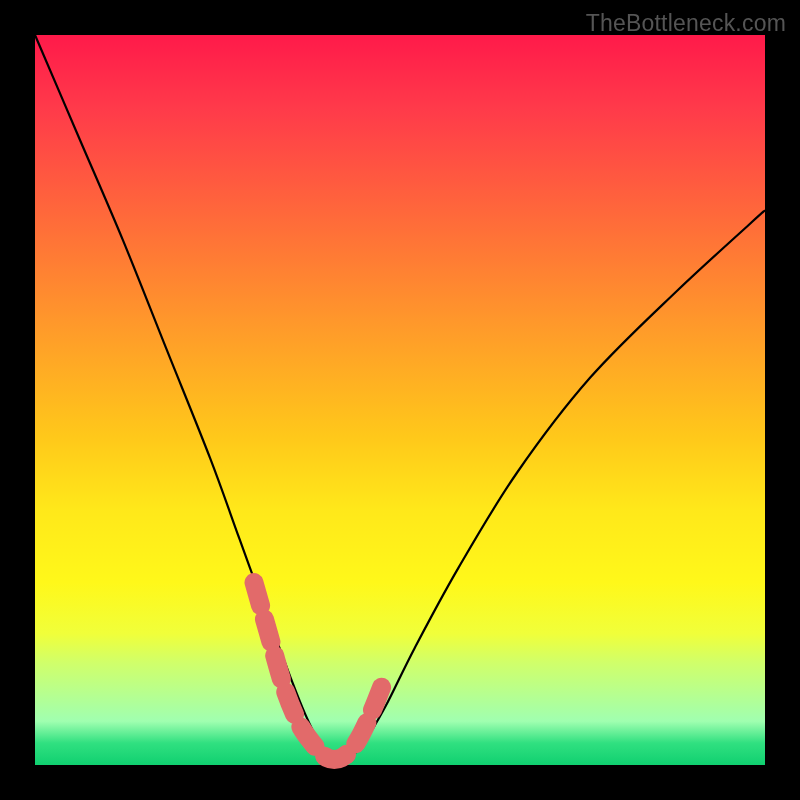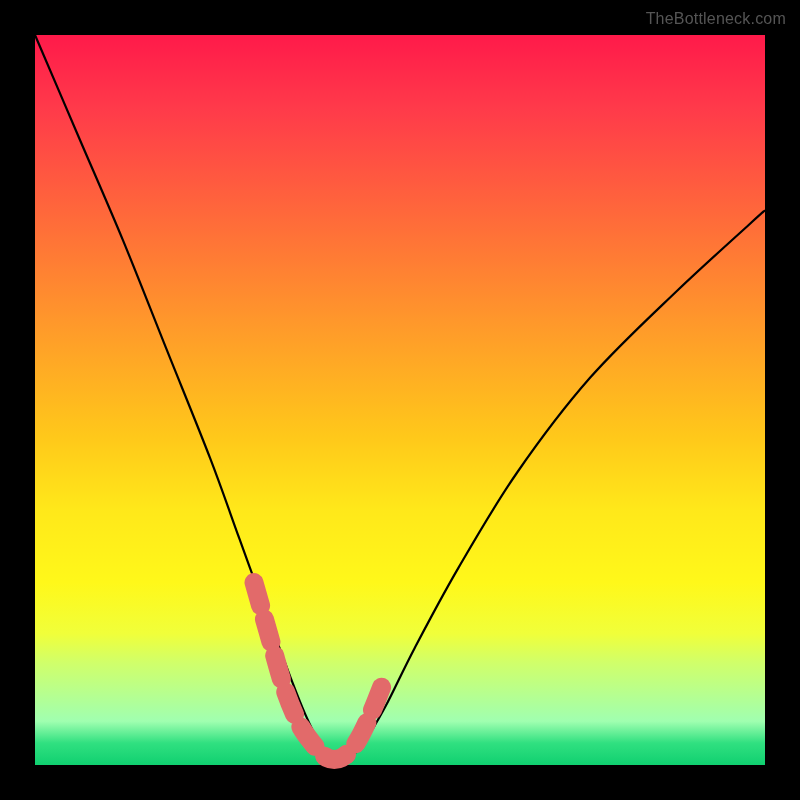--- a/index.html
+++ b/index.html
@@ -24,21 +24,21 @@
       #a0ffb0 94%,
       #30e080 97%,
       #10d070 100%
     );
   }
   .watermark {
     position: absolute;
     top: 10px;
     right: 14px;
     color: #555;
-    font-size: 16px;
+    font-size: 23px;
     font-weight: 500;
     letter-spacing: 0.2px;
   }
   svg.curve {
     position: absolute;
     left: 0; top: 0;
     width: 730px; height: 730px;
     overflow: visible;
   }
 </style>

